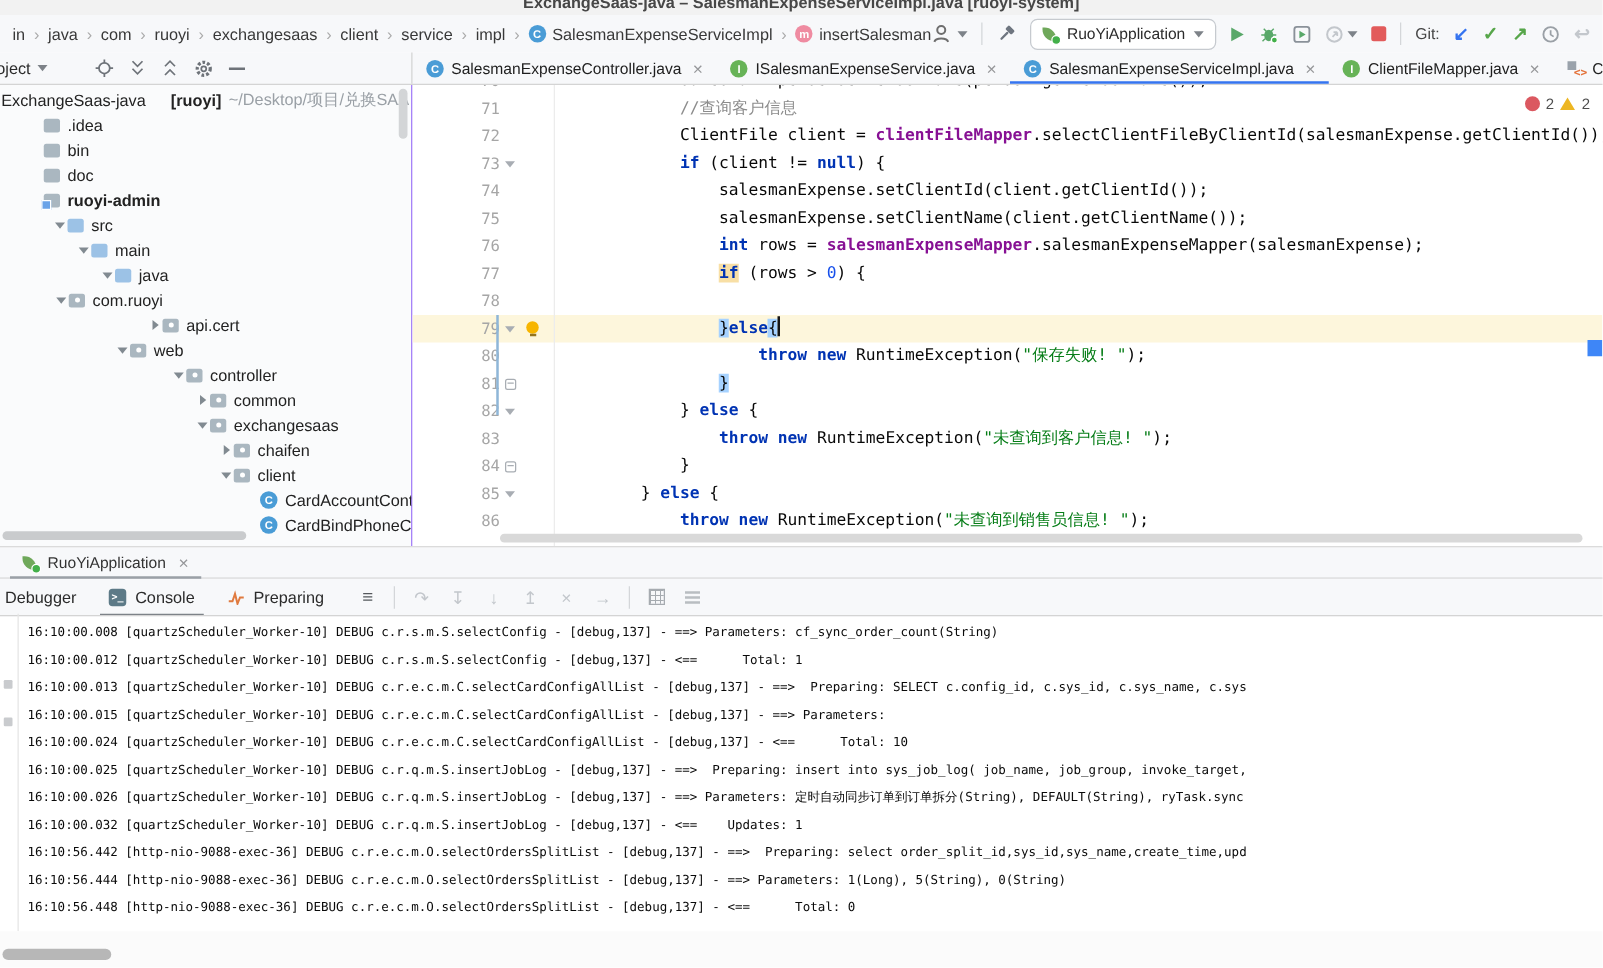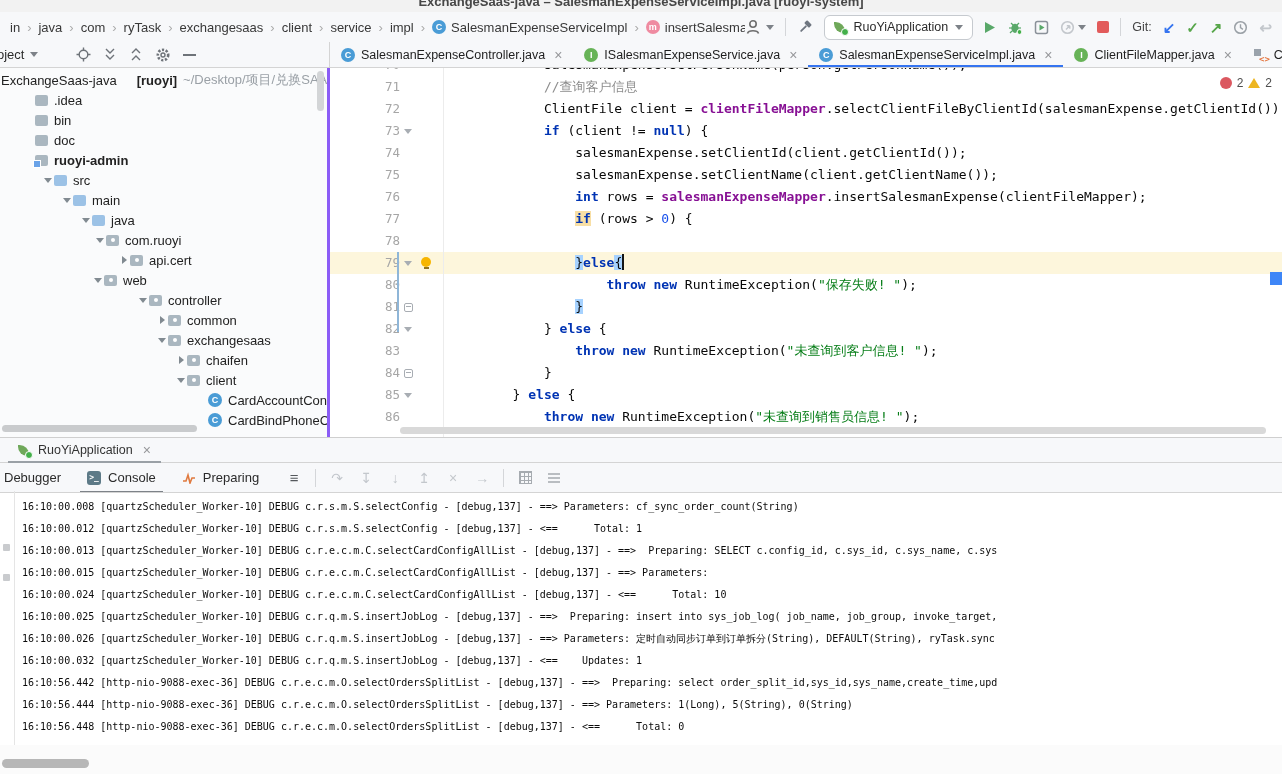--- a/index.html
+++ b/index.html
@@ -35,21 +35,21 @@
   .cic-method{background:#ef8ba1;}
   .cic-int{background:#67b357;}
   .xmlic{width:14px;height:14px;position:relative;flex:none;}
   .xmlic .xg{position:absolute;left:0;top:1px;width:7px;height:7px;background:#9aa2ab;}
   .xmlic .xo{position:absolute;right:-2px;bottom:-2px;font-size:9px;font-weight:bold;color:#e4733c;font-family:"DejaVu Sans Mono",monospace;}
   .leaf{width:13px;height:13px;position:relative;flex:none;}
   .leaf::before{content:"";position:absolute;left:0;top:1px;width:11px;height:11px;background:#6fa85a;border-radius:0 85% 0 85%;}
   .leaf::after{content:"";position:absolute;right:-2px;bottom:-2px;width:6px;height:6px;background:#43b04a;border:1px solid #fff;border-radius:50%;}
   
   #main{position:absolute;left:0;top:68px;width:1282px;height:369px;overflow:hidden;}
-  #tree-panel{position:absolute;left:0;top:0;width:330px;height:100%;background:#fafbfc;border-right:3px solid #8b5cf6;box-sizing:border-box;overflow:hidden;}
+  #tree-panel{position:absolute;left:0;top:0;width:330px;height:100%;background:#fafbfc;border-right:1px solid #8b5cf6;box-sizing:border-box;overflow:hidden;}
   #tree{padding-top:2px;}
   .trow{height:20px;display:flex;align-items:center;font-size:13px;color:#222;white-space:nowrap;}
   .ch{width:12px;flex:none;display:inline-flex;justify-content:center;align-items:center;}
   .ch-open::after{content:"";border:4px solid transparent;border-top:5px solid #818a91;margin-top:5px;}
   .ch-closed::after{content:"";border:4px solid transparent;border-left:5px solid #818a91;margin-left:4px;}
   .fic{width:13px;height:11px;background:#aab7c0;border-radius:2px;margin-right:6px;flex:none;position:relative;}
   .fsrc{background:#9cc2e6;}
   .fmod::after{content:"";position:absolute;left:-2px;bottom:-2px;width:6px;height:6px;background:#6aa3e8;border:1px solid #fff;}
   .pic::after{content:"";position:absolute;left:4.5px;top:3.5px;width:4px;height:4px;background:#fff;border-radius:50%;}
   .trow .cic{margin-right:6px;}
@@ -122,21 +122,21 @@
       <span class="bc-sep">›</span>
       <span class="bc-item">
         <span>java</span>
       </span>
       <span class="bc-sep">›</span>
       <span class="bc-item">
         <span>com</span>
       </span>
       <span class="bc-sep">›</span>
       <span class="bc-item">
-        <span>ryTask</span>
+        <span>ruoyi</span>
       </span>
       <span class="bc-sep">›</span>
       <span class="bc-item">
         <span>exchangesaas</span>
       </span>
       <span class="bc-sep">›</span>
       <span class="bc-item">
         <span>client</span>
       </span>
       <span class="bc-sep">›</span>
@@ -318,21 +318,21 @@
         <div class="trow" style="padding-left: 61px;">
           <span class="ch ch-open"></span>
           <span class="fic fsrc"></span>
           <span>main</span>
         </div>
         <div class="trow" style="padding-left: 80px;">
           <span class="ch ch-open"></span>
           <span class="fic fsrc"></span>
           <span>java</span>
         </div>
-        <div class="trow" style="padding-left: 94px;">
+        <div class="trow" style="padding-left: 43px;">
           <span class="ch ch-open"></span>
           <span class="fic pic"></span>
           <span>com.ruoyi</span>
         </div>
         <div class="trow" style="padding-left: 118px;">
           <span class="ch ch-closed"></span>
           <span class="fic pic"></span>
           <span>api.cert</span>
         </div>
         <div class="trow" style="padding-left: 92px;">
@@ -379,21 +379,21 @@
   </div>
   <div id="editor">
     <div id="gutline"></div>
     <div id="code">
         <div class="cl"><div class="gut"><span class="lnum">70</span><span class="fold"></span><span class="bulbcol"></span></div><div class="ct"><span class="tk-p">            salesmanExpense.setPersonName(person.getPersonName());</span></div></div>
         <div class="cl"><div class="gut"><span class="lnum">71</span><span class="fold"></span><span class="bulbcol"></span></div><div class="ct"><span class="tk-p">            </span><span class="tk-c">//查询客户信息</span></div></div>
         <div class="cl"><div class="gut"><span class="lnum">72</span><span class="fold"></span><span class="bulbcol"></span></div><div class="ct"><span class="tk-p">            ClientFile client = </span><span class="tk-f">clientFileMapper</span><span class="tk-p">.selectClientFileByClientId(salesmanExpense.getClientId());</span></div></div>
         <div class="cl"><div class="gut"><span class="lnum">73</span><span class="fold"><span class="fv"></span></span><span class="bulbcol"></span></div><div class="ct"><span class="tk-p">            </span><span class="tk-k">if</span><span class="tk-p"> (client != </span><span class="tk-k">null</span><span class="tk-p">) {</span></div></div>
         <div class="cl"><div class="gut"><span class="lnum">74</span><span class="fold"></span><span class="bulbcol"></span></div><div class="ct"><span class="tk-p">                salesmanExpense.setClientId(client.getClientId());</span></div></div>
         <div class="cl"><div class="gut"><span class="lnum">75</span><span class="fold"></span><span class="bulbcol"></span></div><div class="ct"><span class="tk-p">                salesmanExpense.setClientName(client.getClientName());</span></div></div>
-        <div class="cl"><div class="gut"><span class="lnum">76</span><span class="fold"></span><span class="bulbcol"></span></div><div class="ct"><span class="tk-p">                </span><span class="tk-k">int</span><span class="tk-p"> rows = </span><span class="tk-f">salesmanExpenseMapper</span><span class="tk-p">.insertSalesmanExpense(clientFileMapper);</span></div></div>
+        <div class="cl"><div class="gut"><span class="lnum">76</span><span class="fold"></span><span class="bulbcol"></span></div><div class="ct"><span class="tk-p">                </span><span class="tk-k">int</span><span class="tk-p"> rows = </span><span class="tk-f">salesmanExpenseMapper</span><span class="tk-p">.salesmanExpenseMapper(salesmanExpense);</span></div></div>
         <div class="cl"><div class="gut"><span class="lnum">77</span><span class="fold"></span><span class="bulbcol"></span></div><div class="ct"><span class="tk-p">                </span><span class="tk-kh">if</span><span class="tk-p"> (rows &gt; </span><span class="tk-n">0</span><span class="tk-p">) {</span></div></div>
         <div class="cl"><div class="gut"><span class="lnum">78</span><span class="fold"></span><span class="bulbcol"></span></div><div class="ct"></div></div>
         <div class="cl cur"><div class="gut"><span class="lnum">79</span><span class="fold"><span class="fv"></span></span><span class="bulbcol"><span class="bulb"></span></span></div><div class="ct"><span class="tk-p">                </span><span class="tk-bh">}</span><span class="tk-k">else</span><span class="tk-bh">{</span><span class="tk-caret"></span></div></div>
         <div class="cl"><div class="gut"><span class="lnum">80</span><span class="fold"></span><span class="bulbcol"></span></div><div class="ct"><span class="tk-p">                    </span><span class="tk-k">throw</span><span class="tk-p"> </span><span class="tk-k">new</span><span class="tk-p"> RuntimeException(</span><span class="tk-s">"保存失败! "</span><span class="tk-p">);</span></div></div>
         <div class="cl"><div class="gut"><span class="lnum">81</span><span class="fold"><span class="fb"></span></span><span class="bulbcol"></span></div><div class="ct"><span class="tk-p">                </span><span class="tk-bh">}</span></div></div>
         <div class="cl"><div class="gut"><span class="lnum">82</span><span class="fold"><span class="fv"></span></span><span class="bulbcol"></span></div><div class="ct"><span class="tk-p">            } </span><span class="tk-k">else</span><span class="tk-p"> {</span></div></div>
         <div class="cl"><div class="gut"><span class="lnum">83</span><span class="fold"></span><span class="bulbcol"></span></div><div class="ct"><span class="tk-p">                </span><span class="tk-k">throw</span><span class="tk-p"> </span><span class="tk-k">new</span><span class="tk-p"> RuntimeException(</span><span class="tk-s">"未查询到客户信息! "</span><span class="tk-p">);</span></div></div>
         <div class="cl"><div class="gut"><span class="lnum">84</span><span class="fold"><span class="fb"></span></span><span class="bulbcol"></span></div><div class="ct"><span class="tk-p">            }</span></div></div>
         <div class="cl"><div class="gut"><span class="lnum">85</span><span class="fold"><span class="fv"></span></span><span class="bulbcol"></span></div><div class="ct"><span class="tk-p">        } </span><span class="tk-k">else</span><span class="tk-p"> {</span></div></div>
         <div class="cl"><div class="gut"><span class="lnum">86</span><span class="fold"></span><span class="bulbcol"></span></div><div class="ct"><span class="tk-p">            </span><span class="tk-k">throw</span><span class="tk-p"> </span><span class="tk-k">new</span><span class="tk-p"> RuntimeException(</span><span class="tk-s">"未查询到销售员信息! "</span><span class="tk-p">);</span></div></div>

